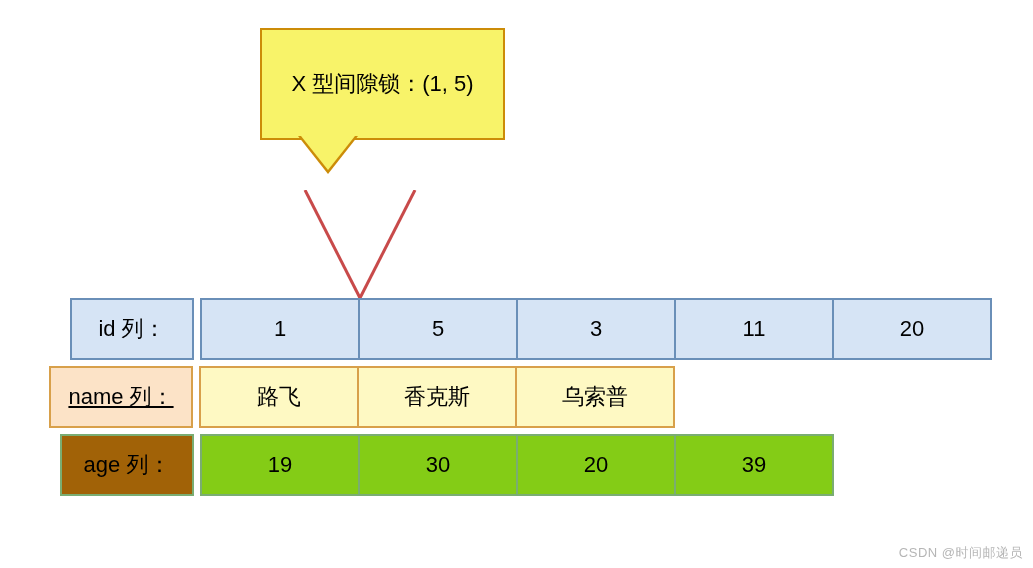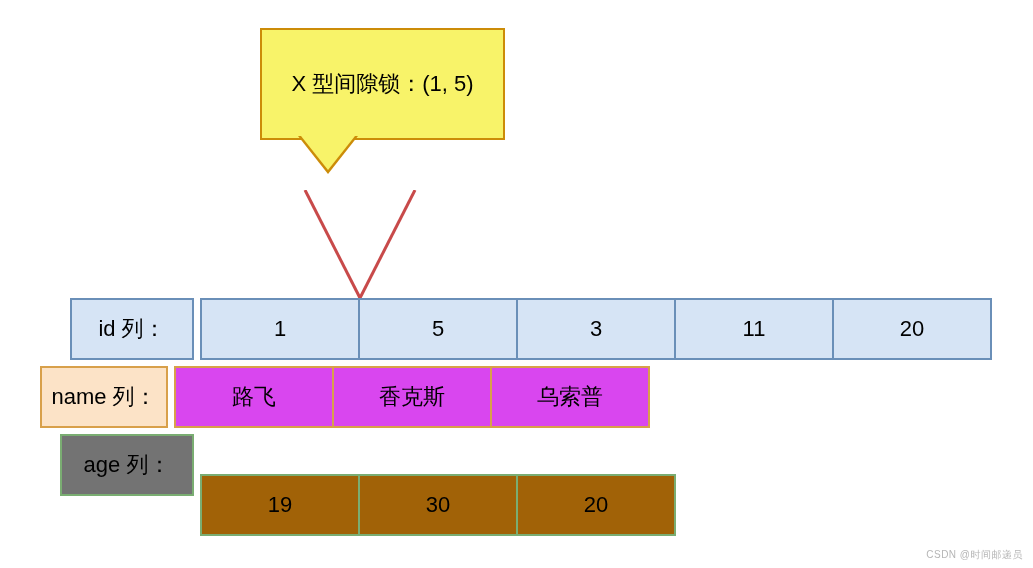--- a/index.html
+++ b/index.html
@@ -75,31 +75,31 @@
     height: 62px;
     display: flex;
     align-items: center;
     justify-content: center;
     font-size: 22px;
     border: 2px solid;
     margin-left: -2px;
   }
   .row-id .label-cell { background:#d6e4f5; border-color:#6a8fb8; margin-left:30px; width:124px; }
   .row-id .data-cell  { background:#d6e4f5; border-color:#6a8fb8; }
-  .row-name .label-cell { background:#fce3c7; border-color:#d8a04a; margin-left:0; width:128px; }
-  .row-name .data-cell  { background:#d946ef; border-color:#d8a04a; }
-  .row-age .label-cell { background:#737373; border-color:#7aad72; margin-left:20px; width:134px; }
-  .row-age .data-cell  { background:#a16207; border-color:#7aad72;margin-top:40px; }
+  .row-name .label-cell { background:#fce3c7; border-color:#d8a04a; margin-left:9px; width:144px;text-decoration:underline; }
+  .row-name .data-cell  { background:#fef9c3; border-color:#d8a04a; }
+  .row-age .label-cell { background:#a16207; border-color:#7aad72; margin-left:20px; width:134px; }
+  .row-age .data-cell  { background:#84cc16; border-color:#7aad72; }
   .row + .row { margin-top: 6px; }
   .data-cell:first-of-type { margin-left: 0; }
   .watermark {
     position: absolute;
     right: 10px;
     bottom: 6px;
-    font-size: 10px;
+    font-size: 13px;
     color: rgba(120,120,120,0.55);
     letter-spacing: 0.5px;
   }
 </style>
 </head>
 <body>
 
 <div class="callout">
   <span>X 型间隙锁：(1, 5)</span>
 </div>
@@ -124,16 +124,17 @@
     <div class="label-cell">name 列：</div>
     <div class="data-cell">路飞</div>
     <div class="data-cell">香克斯</div>
     <div class="data-cell">乌索普</div>
   </div>
   <div class="row row-age">
     <div class="label-cell">age 列：</div>
     <div class="data-cell">19</div>
     <div class="data-cell">30</div>
     <div class="data-cell">20</div>
+    <div class="data-cell">39</div>
   </div>
 </div>
 
 <div class="watermark">CSDN @时间邮递员</div>
 
 </body></html>

